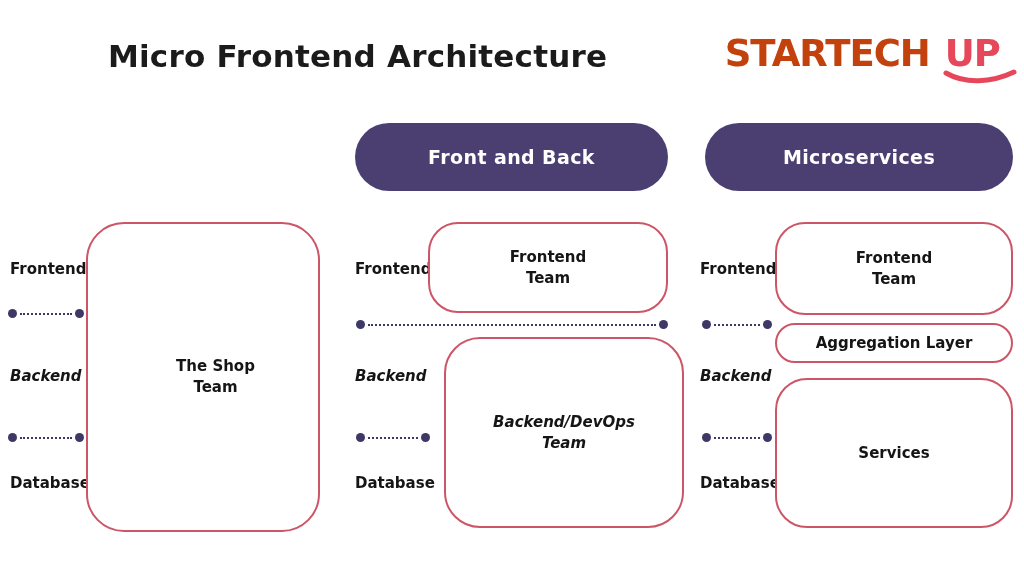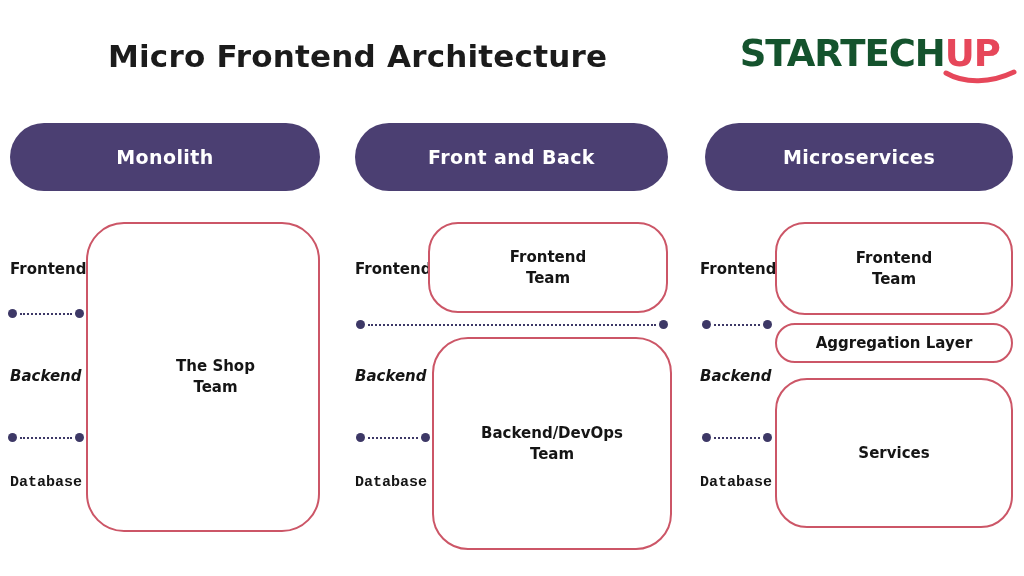--- a/index.html
+++ b/index.html
@@ -23,22 +23,22 @@
   }
   .logo {
     position: absolute;
     top: 32px;
     right: 24px;
     font-size: 37px;
     font-weight: 800;
     letter-spacing: -1px;
     white-space: nowrap;
   }
-  .logo .primary { color: #14532d; }
-  .logo .accent { color: #e6475a; position: relative; display: inline-block; }
+  .logo .primary { color: #c2410c; }
+  .logo .accent { color: #e6475a; position: relative; display: inline-block; margin-left: 15px; }
   .logo .accent svg { position: absolute; left: -4px; bottom: -12px; }
 
   .pill {
     position: absolute;
     top: 123px;
     height: 68px;
     border-radius: 34px;
     background: #4b3f72;
     color: #ffffff;
     display: flex;
@@ -58,21 +58,21 @@
     font-weight: 600;
     color: #151515;
     line-height: 18px;
     white-space: nowrap;
   }
   .c1 { left: 10px; }
   .c2 { left: 355px; }
   .c3 { left: 700px; }
   .r-frontend { top: 260px; }
   .r-backend  { top: 367px; font-style: italic; }
-  .r-database { top: 474px; font-family: Liberation Mono, monospace; }
+  .r-database { top: 474px; }
 
   .conn {
     position: absolute;
     display: flex;
     align-items: center;
     height: 9px;
   }
   .conn .dot {
     width: 9px; height: 9px;
     border-radius: 50%;
@@ -97,39 +97,38 @@
     align-items: center;
     justify-content: center;
     text-align: center;
     font-size: 15px;
     font-weight: 600;
     color: #151515;
     line-height: 1.4;
   }
   .box-shop        { left: 86px;  top: 222px; width: 234px; height: 310px; border-radius: 38px; padding-left: 25px; }
   .box-fe2         { left: 428px; top: 222px; width: 240px; height: 91px;  border-radius: 30px; }
-  .box-be2         { left: 432px; top: 337px; width: 240px; height: 213px; border-radius: 36px; }
+  .box-be2         { left: 444px; top: 337px; width: 240px; height: 191px; border-radius: 36px; font-style: italic; }
   .box-fe3         { left: 775px; top: 222px; width: 238px; height: 93px;  border-radius: 30px; }
   .box-agg         { left: 775px; top: 323px; width: 238px; height: 40px;  border-radius: 24px; }
   .box-services    { left: 775px; top: 378px; width: 238px; height: 150px; border-radius: 32px; }
 </style>
 </head>
 <body>
 
 <div class="canvas">
 
   <div class="title">Micro Frontend Architecture</div>
 
   <div class="logo">
     <span class="primary">STARTECH</span><span class="accent"><span>UP</span><svg width="78" height="18" viewBox="0 0 78 18">
           <path d="M5,4 C24,15 50,14 73,3" fill="none" stroke="#e6475a" stroke-width="5" stroke-linecap="round"></path>
         </svg></span>
   </div>
 
-  <div class="pill p1">Monolith</div>
   <div class="pill p2">Front and Back</div>
   <div class="pill p3">Microservices</div>
 
   <div class="rowlabel c1 r-frontend">Frontend</div>
   <div class="rowlabel c1 r-backend">Backend</div>
   <div class="rowlabel c1 r-database">Database</div>
 
   <div class="rowlabel c2 r-frontend">Frontend</div>
   <div class="rowlabel c2 r-backend">Backend</div>
   <div class="rowlabel c2 r-database">Database</div>

